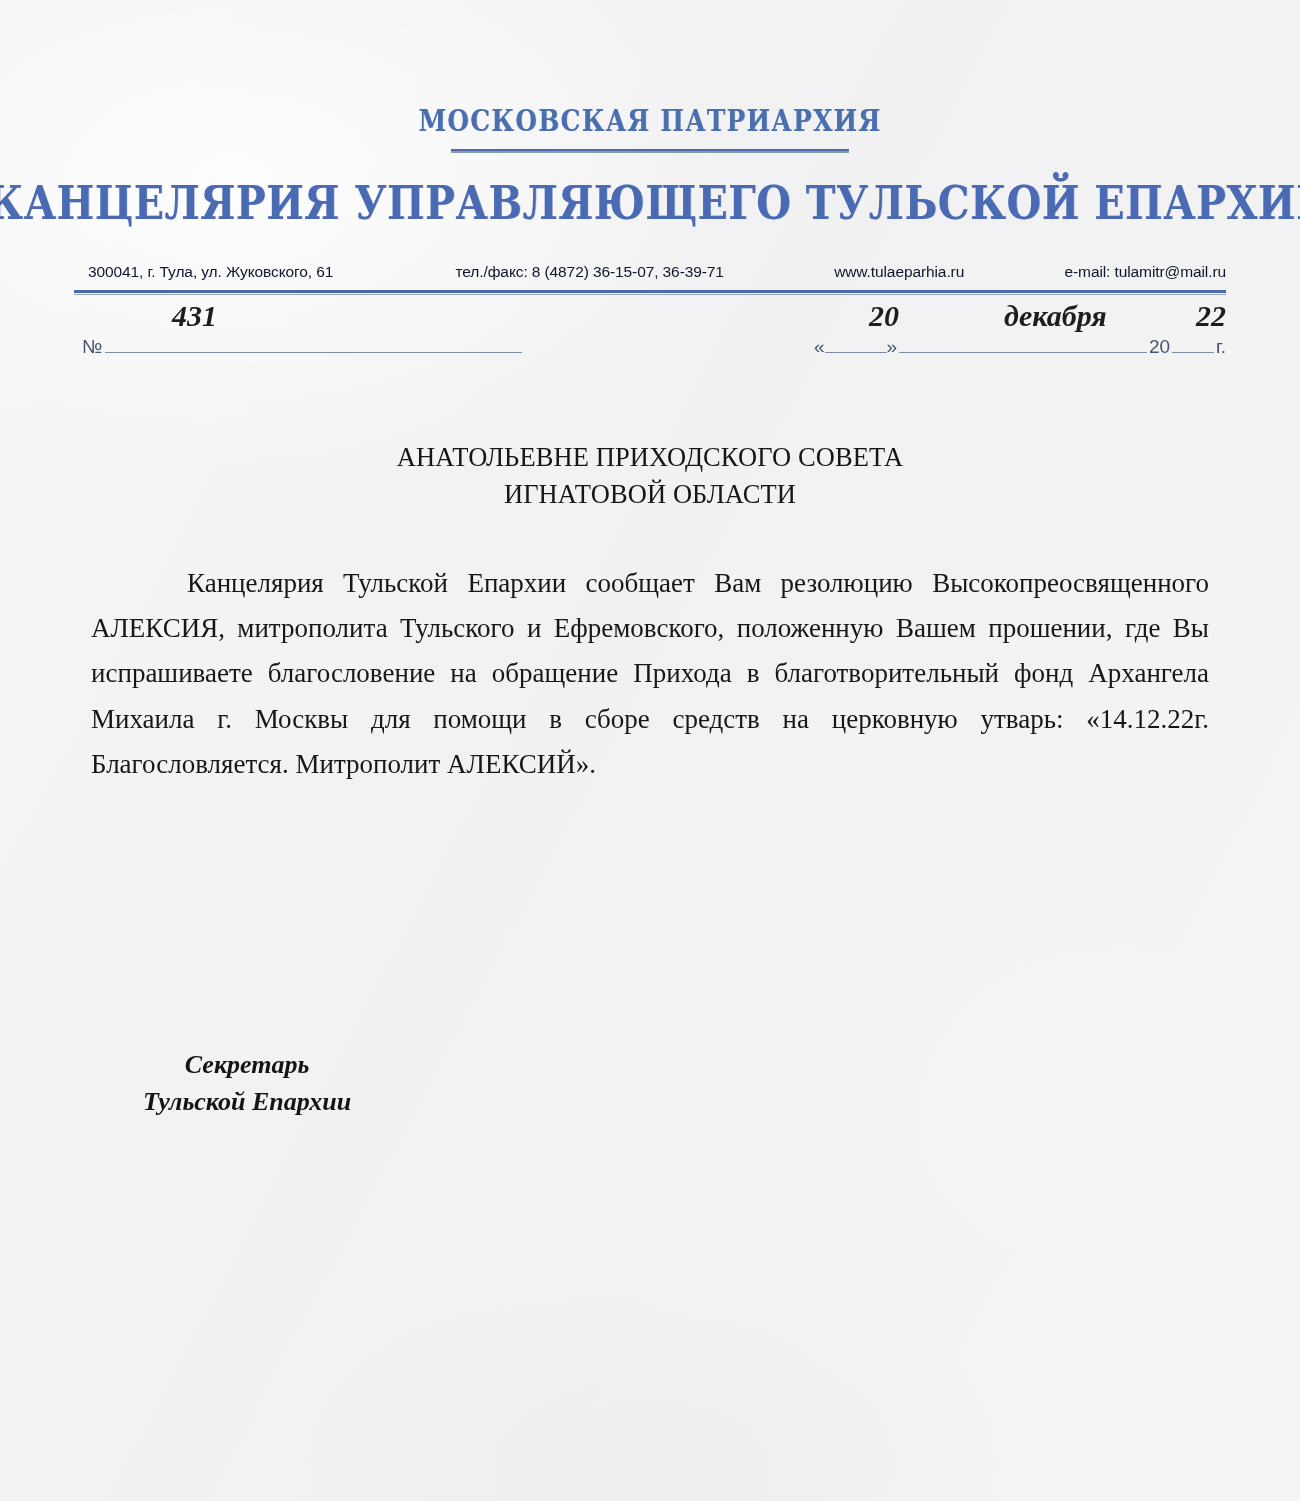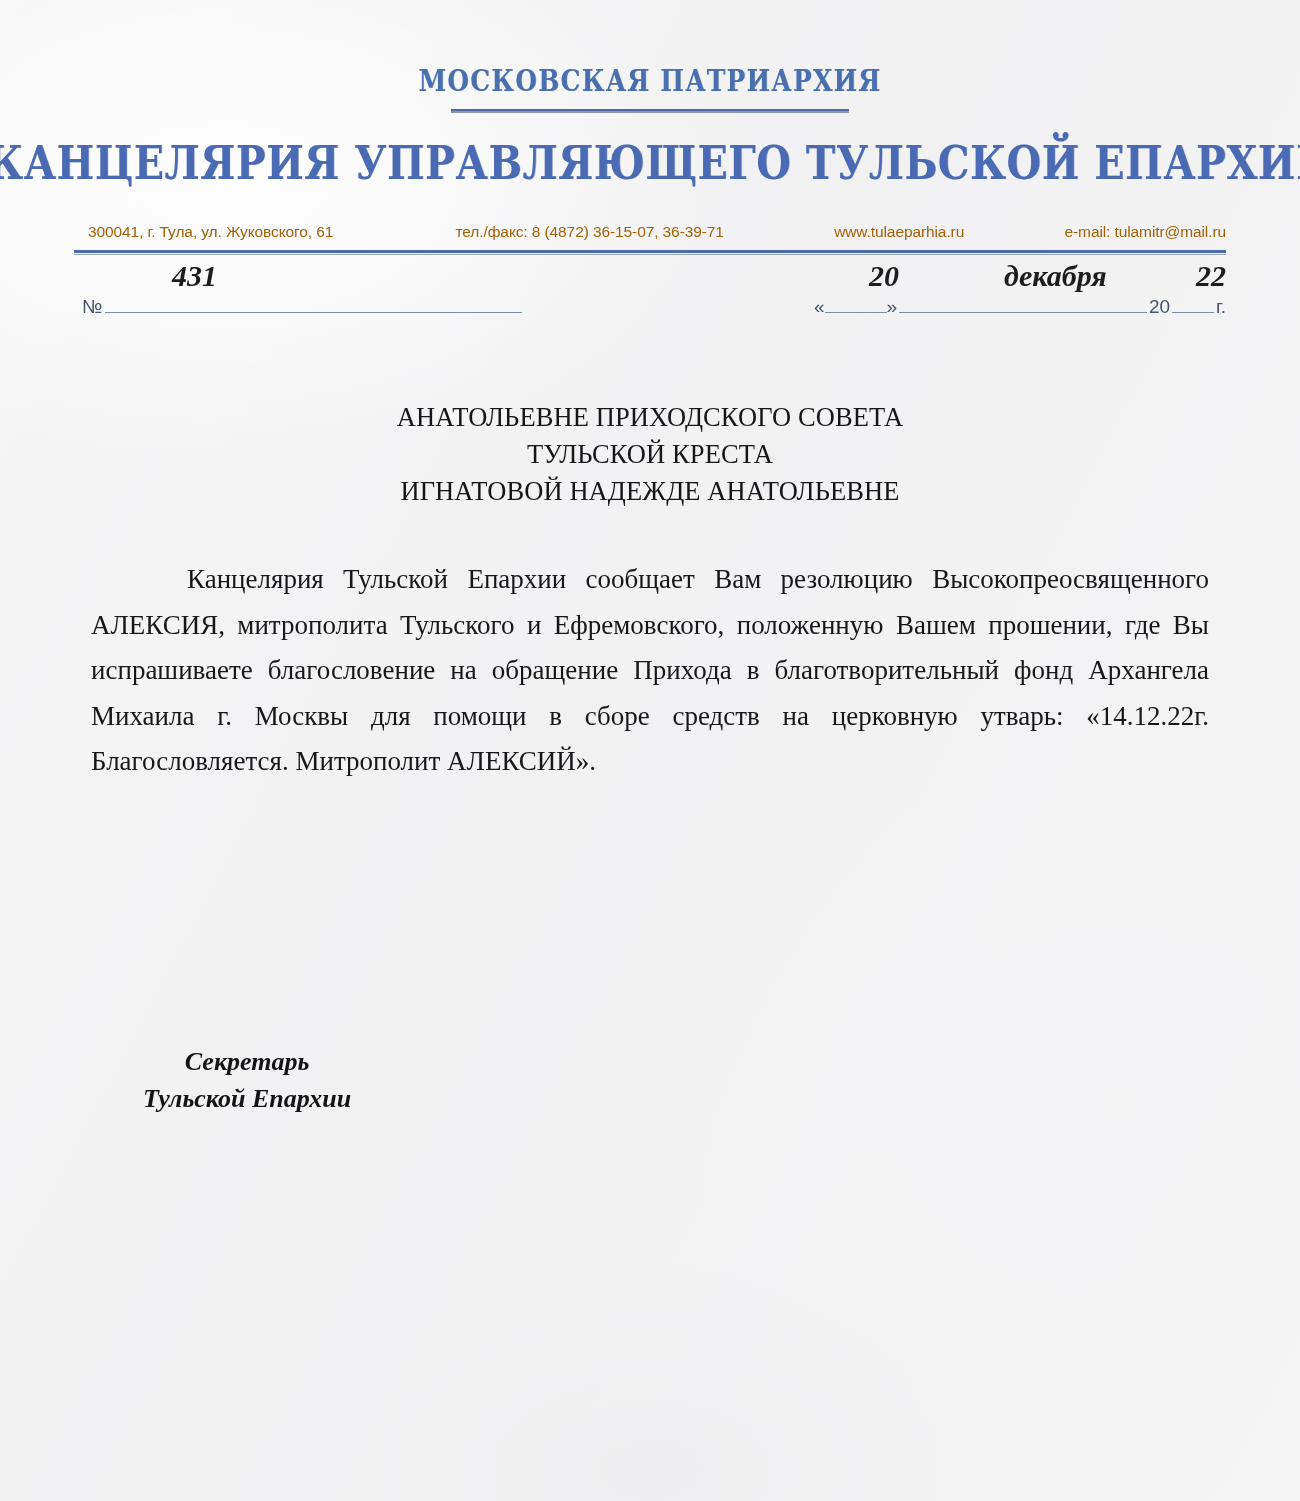--- a/index.html
+++ b/index.html
@@ -31,20 +31,21 @@
       radial-gradient(ellipse 520px 300px at 50% 98%, rgba(236,236,238,0.75), rgba(255,255,255,0) 70%),
       linear-gradient(118deg, rgba(248,248,249,0.6) 0%, rgba(240,240,242,0.35) 45%, rgba(247,247,248,0.55) 100%);
     z-index: 0;
   }
   .page > * { position: relative; z-index: 1; }
 
   
   .masthead {
     text-align: center;
     padding-top: 66px;
+    margin-top: 40px;
   }
   .org-line {
     display: inline-block;
     font-family: "DejaVu Serif", "Liberation Serif", serif;
     font-size: 25px;
     font-weight: 700;
     letter-spacing: 1.2px;
     color: #4a6fae;
     text-shadow: 0.5px 0 0 rgba(74,111,174,0.35);
     transform: scaleY(1.22);
@@ -72,21 +73,21 @@
 
   
   .contact-bar {
     margin: 38px auto 0;
     width: 1152px;
     display: flex;
     justify-content: space-between;
     align-items: baseline;
     font-family: "Liberation Sans", "DejaVu Sans", sans-serif;
     font-size: 15.5px;
-    color: #a16207;
+    color: #0f172a;
     letter-spacing: -0.1px;
   }
   .contact-bar .c1 { margin-left: 14px; }
   .contact-bar .c2 { margin-left: 40px; }
   .contact-bar .c3 { margin-left: 28px; }
   .contact-bar .c4 { margin-left: 18px; }
 
   .rule-double {
     width: 1152px;
     margin: 9px auto 0;
@@ -254,22 +255,21 @@
       <span class="q">»</span>
       <span class="b-lg"></span>
       <span>20</span>
       <span class="b-xs"></span>
       <span>г.</span>
     </div>
   </div>
 
   <div class="addressee">
     <div>АНАТОЛЬЕВНЕ ПРИХОДСКОГО СОВЕТА</div>
-    <div>ТУЛЬСКОЙ КРЕСТА</div>
-    <div>ИГНАТОВОЙ НАДЕЖДЕ АНАТОЛЬЕВНЕ</div>
+    <div>ИГНАТОВОЙ ОБЛАСТИ</div>
   </div>
 
   <div class="letter-body">Канцелярия Тульской Епархии сообщает Вам резолюцию Высокопреосвященного АЛЕКСИЯ, митрополита Тульского и Ефремовского, положенную Вашем прошении, где Вы испрашиваете благословение на обращение Прихода в благотворительный фонд Архангела Михаила г. Москвы для помощи в сборе средств на церковную утварь: «14.12.22г. Благословляется. Митрополит АЛЕКСИЙ».</div>
 
   <div class="signature-zone">
 
     <div class="sig-title">Секретарь
 Тульской Епархии</div>
 
   </div>

